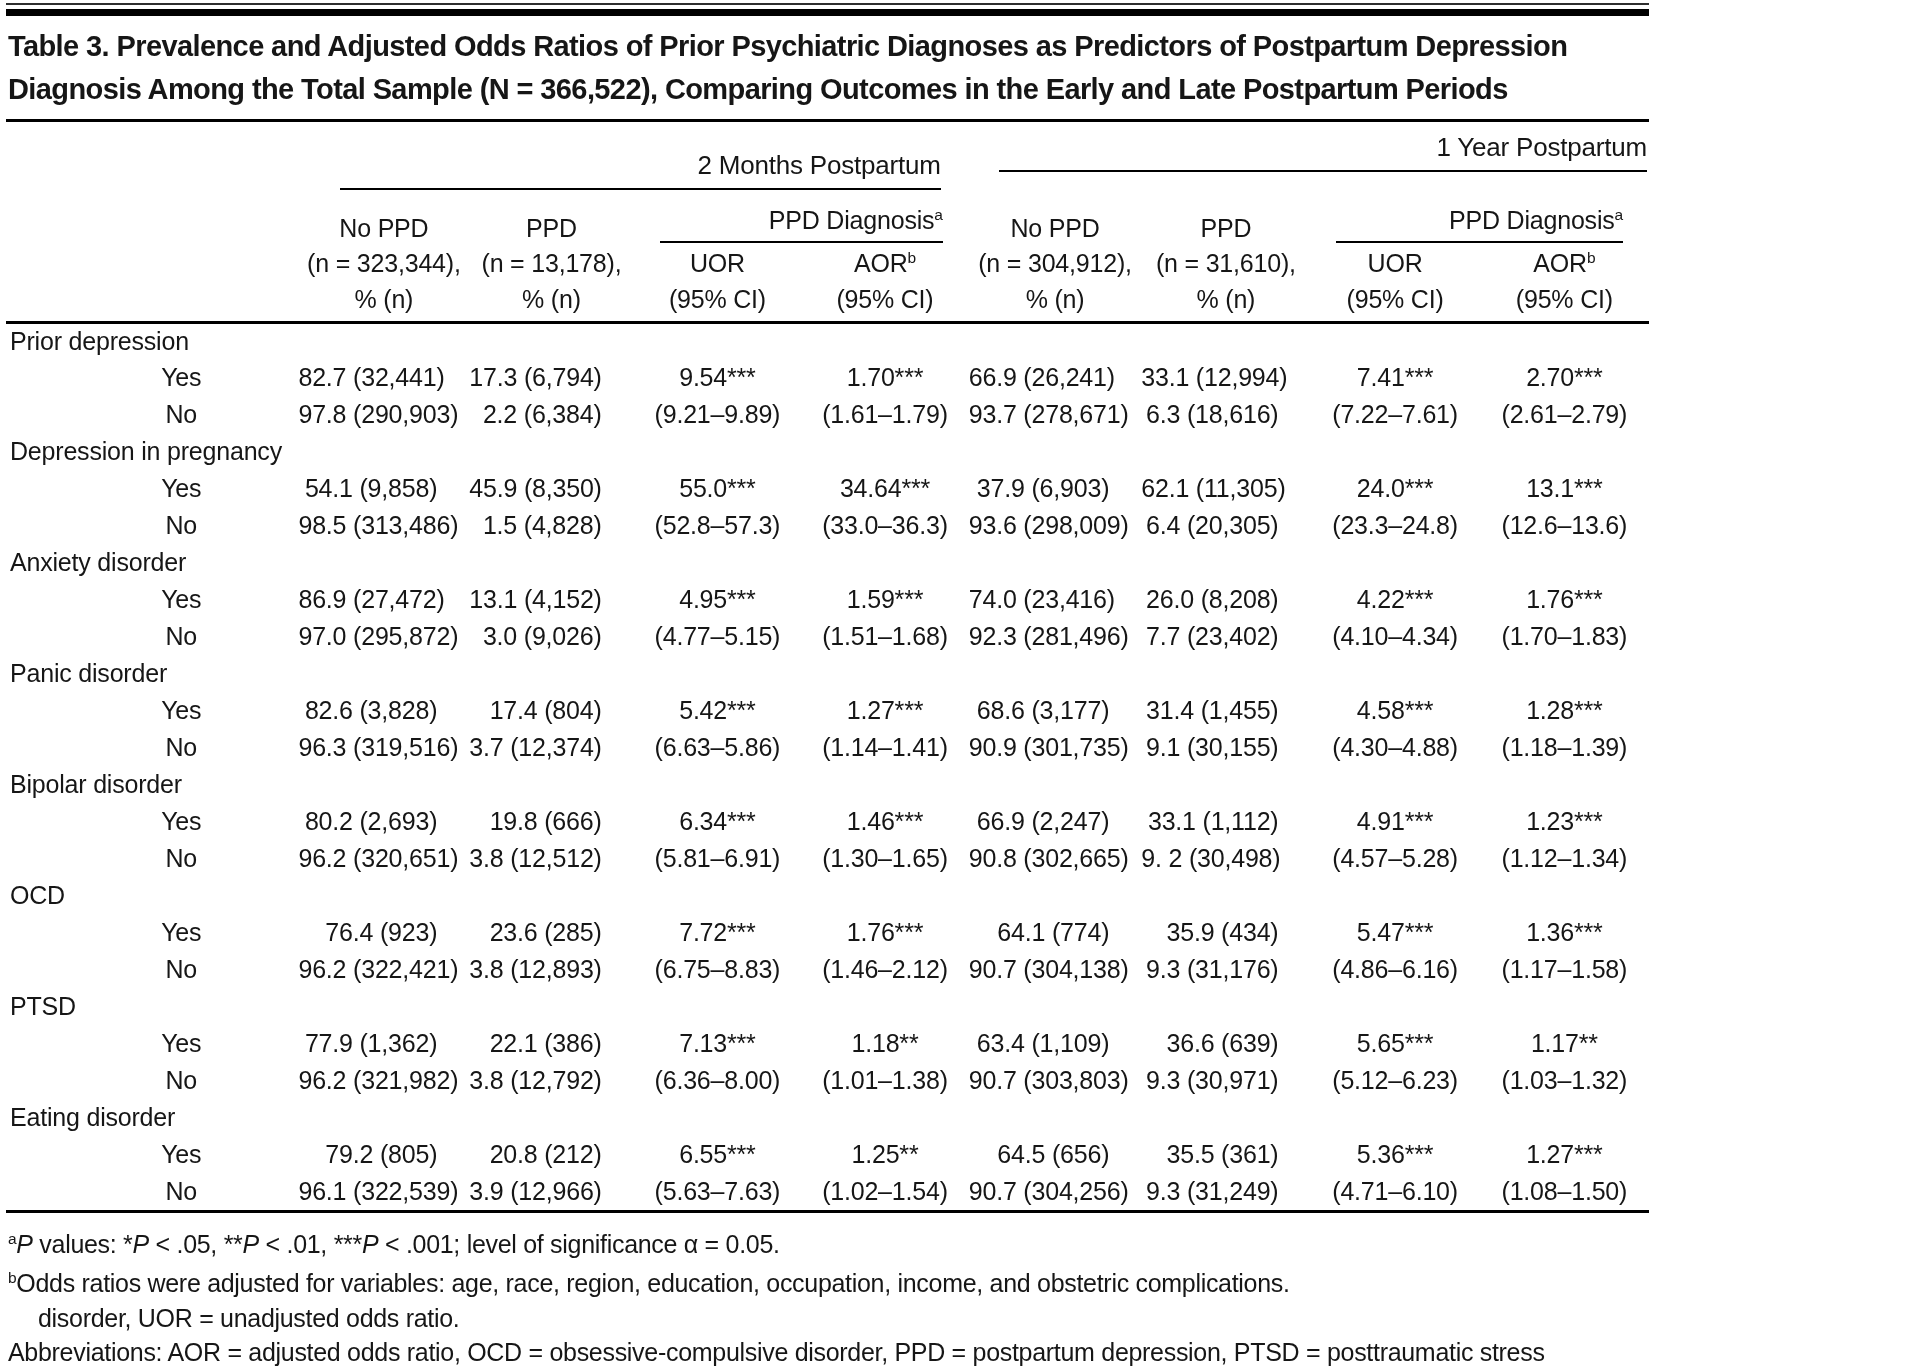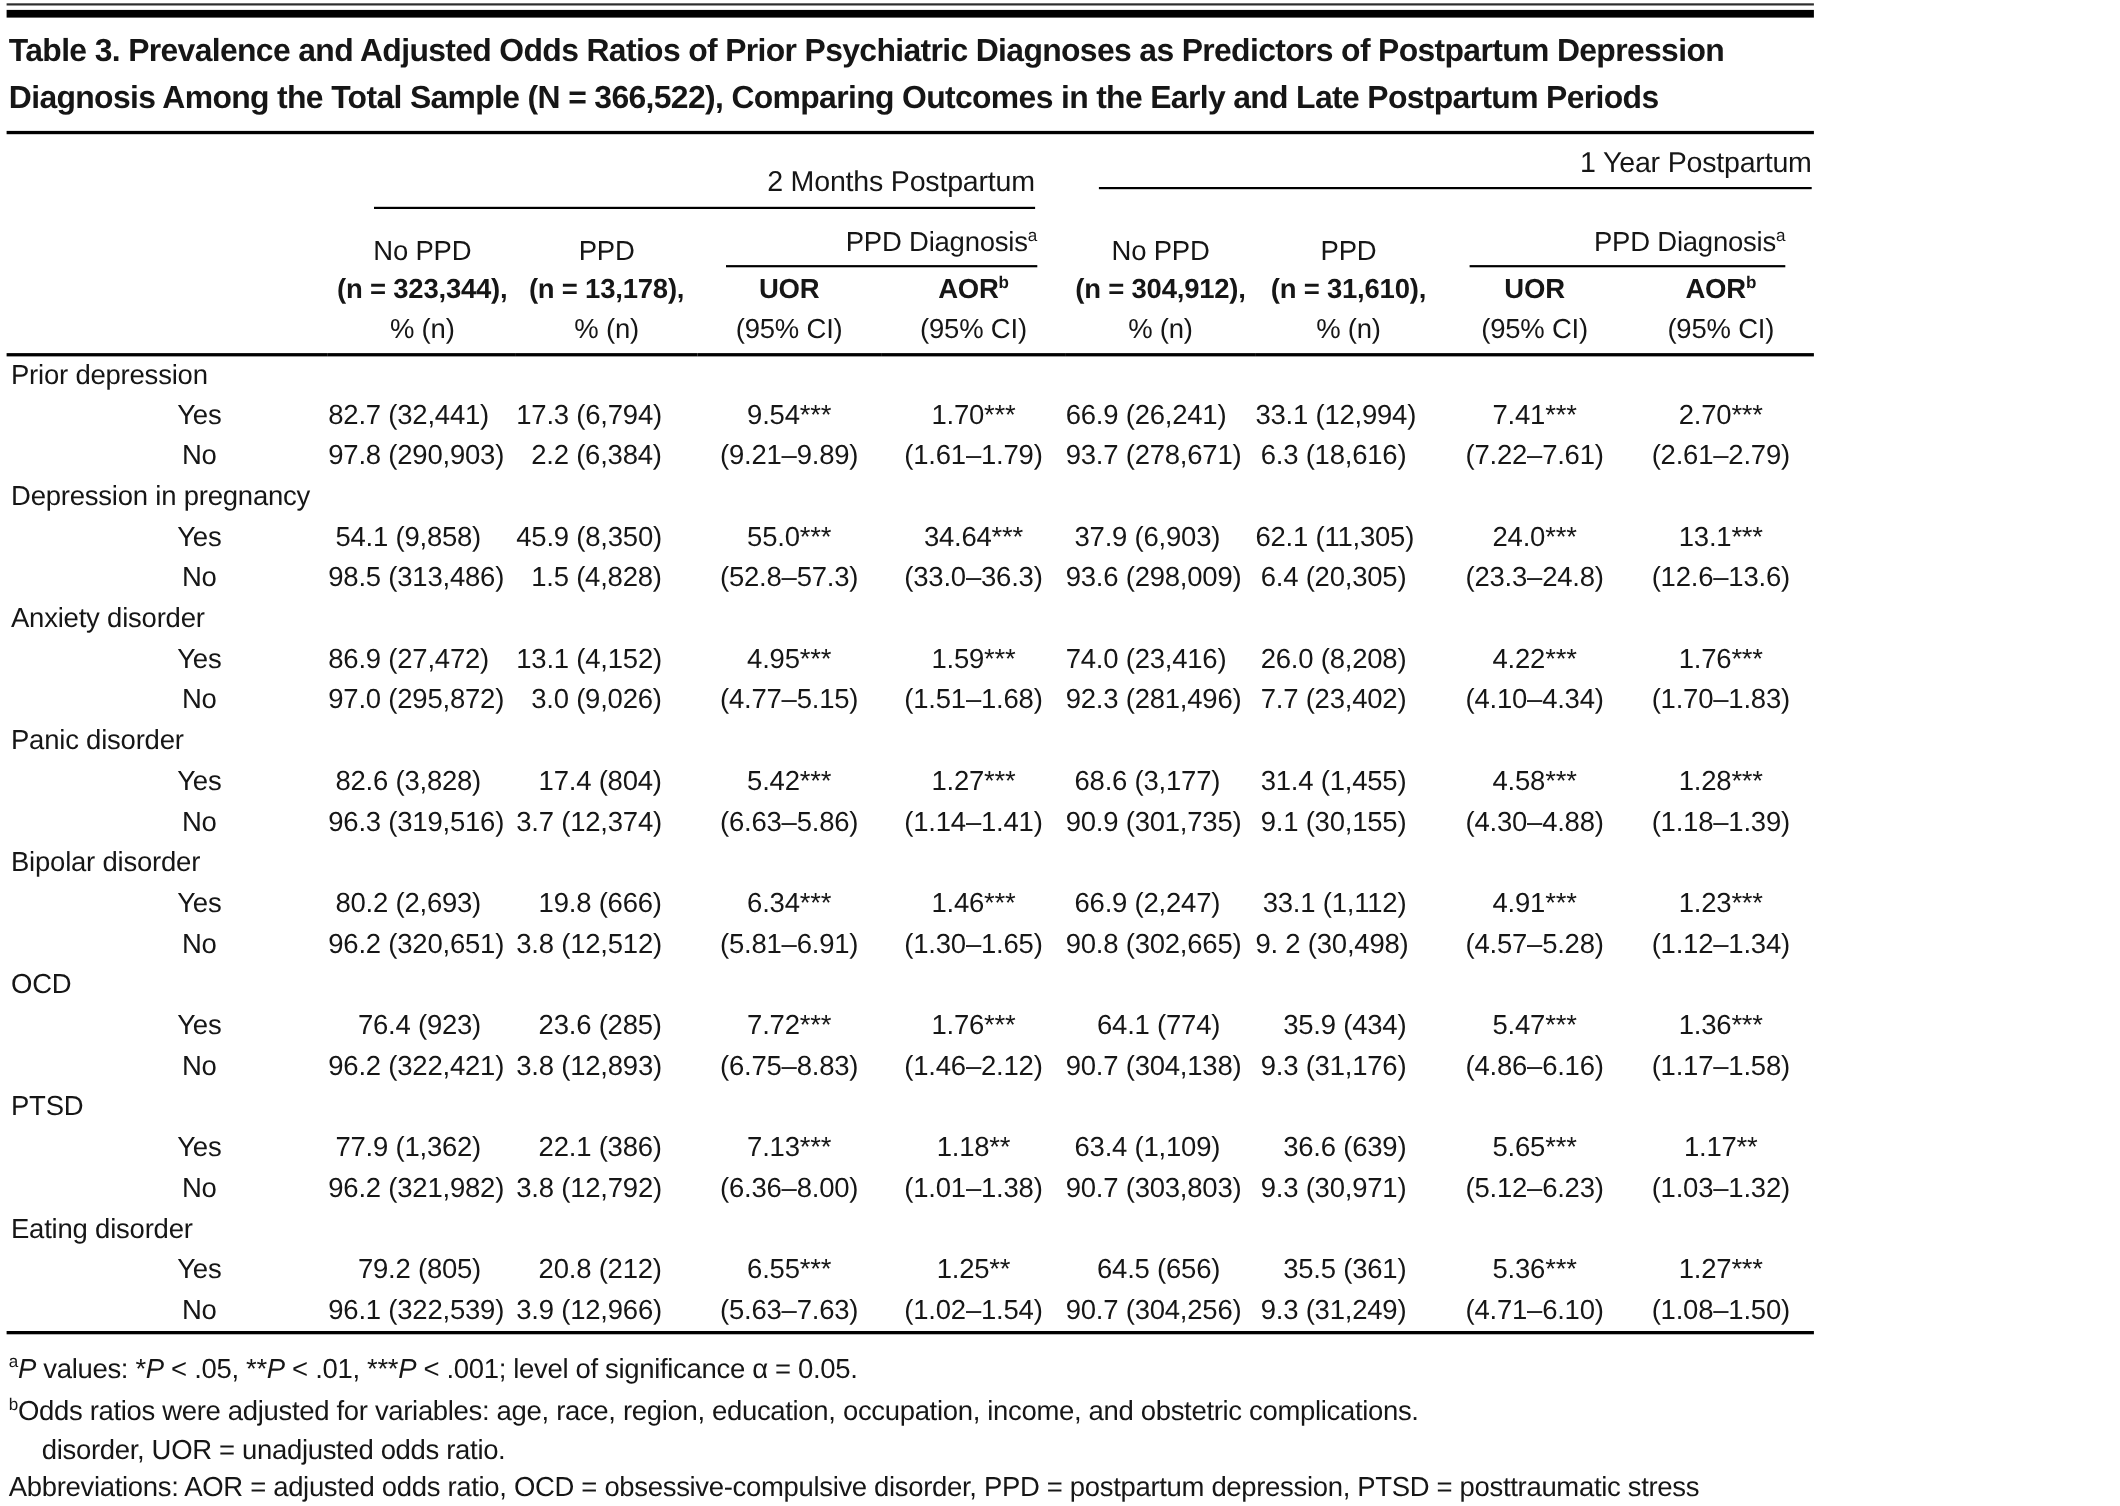--- a/index.html
+++ b/index.html
@@ -28,21 +28,21 @@
   thead th { text-align:center; }
 
   tr.sp-row th, tr.sp-row td { padding-top:10px; vertical-align:bottom; }
   .spanner { border-bottom:2px solid #000; padding-bottom:7px; font-size:26px; text-align:right; }
   .sp1 { margin:0 28px 0 42px; }
   .sp2 { margin:0 2px 18px 30px; }
 
   tr.hr2 th, tr.hr2 td { height:54px; vertical-align:bottom; padding-bottom:1px; }
   .diag { border-bottom:2px solid #000; margin:0 26px; padding-bottom:6px; text-align:right; }
 
-  tr.hr3 th, tr.hr3 td { height:39px; vertical-align:middle;font-weight:bold; }
+  tr.hr3 th, tr.hr3 td { height:39px; vertical-align:middle; }
   tr.hr4 th, tr.hr4 td { height:39px; vertical-align:middle; border-bottom:3px solid #000; padding-bottom:5px; }
 
   tbody td { height:37px; vertical-align:middle; white-space:nowrap; }
   td.lbl { text-align:left; }
   td.sec { padding-left:4px; }
   td.ind { padding-left:58px;text-align:center; }
   td.num { text-align:right; padding-right:32px; }
   td.orc { text-align:center; }
 
   sup { font-size:0.62em; }

